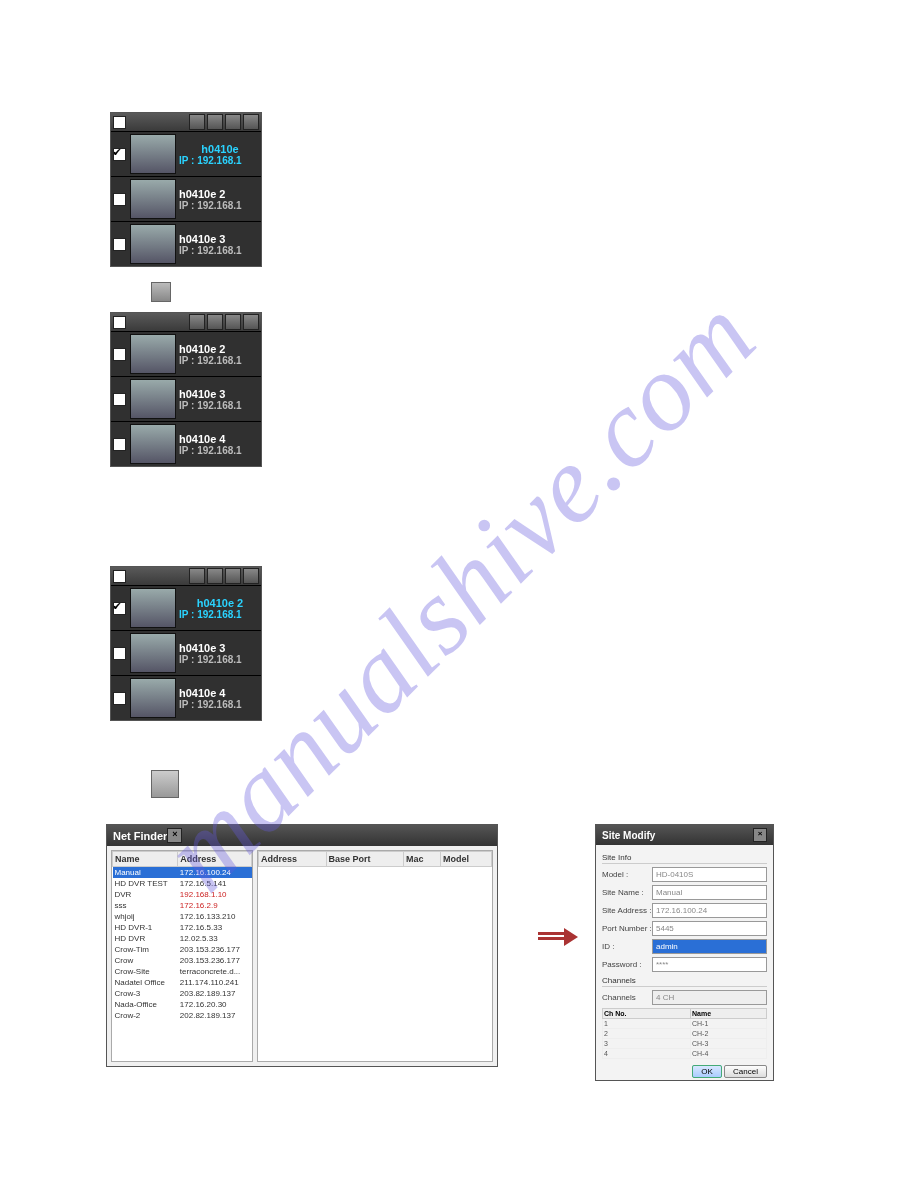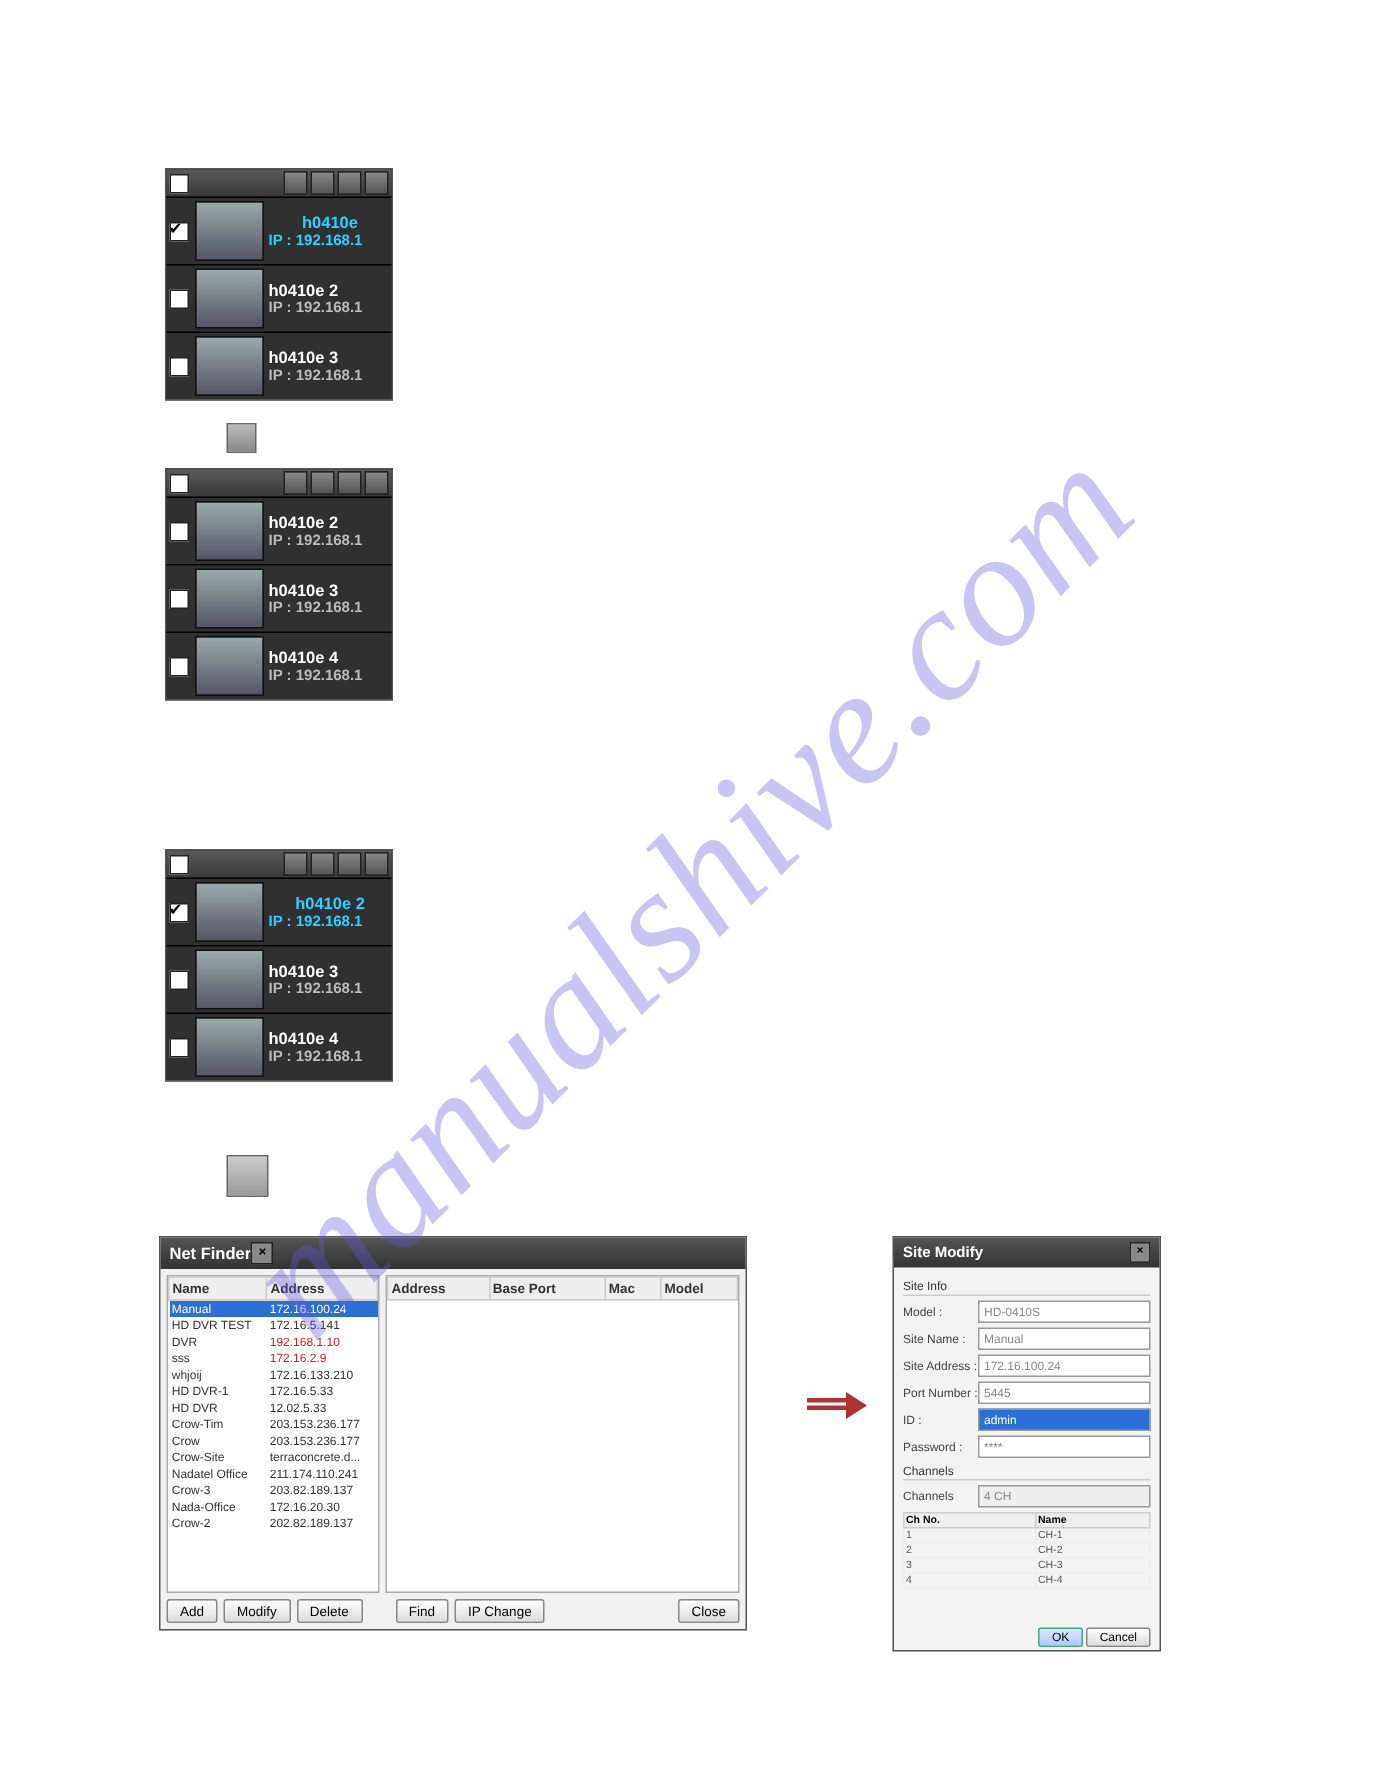--- a/index.html
+++ b/index.html
@@ -206,21 +206,21 @@
     padding:0 3px;color:#888;font-size:8px;line-height:13px;
   }
   .sm-row .finput.sel { background:#2a6fd6;color:#fff; }
   .sm-row .finput.ro { background:#eee; }
   .sm-sect { color:#333;border-bottom:1px solid #ccc;margin:4px 0 2px;font-size:8px;padding-bottom:1px; }
   .sm-table {
     border:1px solid #bbb;width:100%;border-collapse:collapse;margin-top:3px;
   }
   .sm-table th { background:#eee;border:1px solid #ccc;font-size:7px;padding:1px;text-align:left; }
   .sm-table td { border:1px solid #eee;font-size:7px;padding:1px;color:#555; }
-  .sm-buttons { text-align:right;padding:4px 6px;margin-top:20px; }
+  .sm-buttons { text-align:right;padding:4px 6px; }
   .sm-buttons .winbtn { font-size:8px;padding:1px 8px; }
   .sm-buttons .winbtn.ok { background:linear-gradient(#d8e8ff,#aaccff);border:1px solid #4a7; }
 </style>
 </head>
 <body>
 <div class="page">
 <div class="watermark">manualshive.com</div>
 
 <div class="device-panel" style="left:110px;top:112px;">
   <div class="panel-toolbar">
@@ -428,30 +428,20 @@
         <tbody>
               <tr>
           <th>Address</th>
           <th>Base Port</th>
           <th>Mac</th>
           <th>Model</th>
         </tr>
       </tbody>
           </table>
     </div>
-  </div>
-  <div class="nf-buttons">
-    <span class="winbtn">Add</span>
-    <span class="winbtn">Modify</span>
-    <span class="winbtn">Delete</span>
-    <span style="width:14px"></span>
-    <span class="winbtn">Find</span>
-    <span class="winbtn">IP Change</span>
-    <span class="spacer"></span>
-    <span class="winbtn">Close</span>
   </div>
 </div>
 
 <div class="arrow">
   <div class="bar1"></div>
       <div class="bar2"></div>
       <div class="head"></div>
 </div>
 
 <div class="sitemodify">

